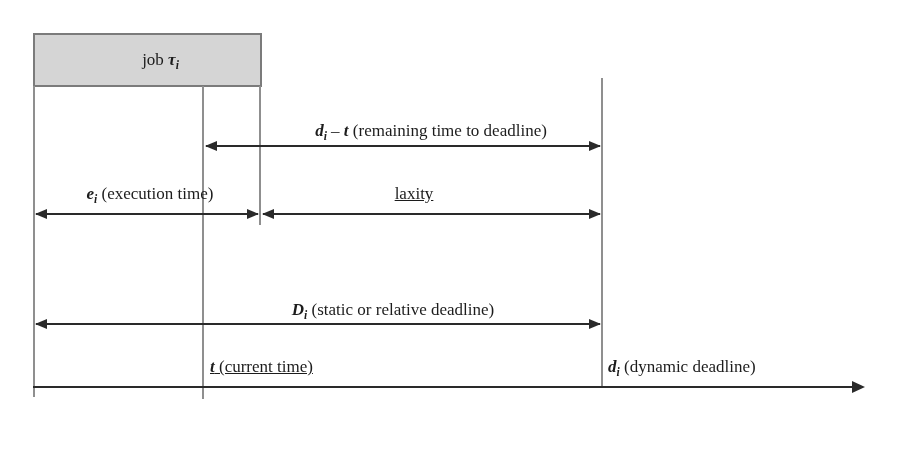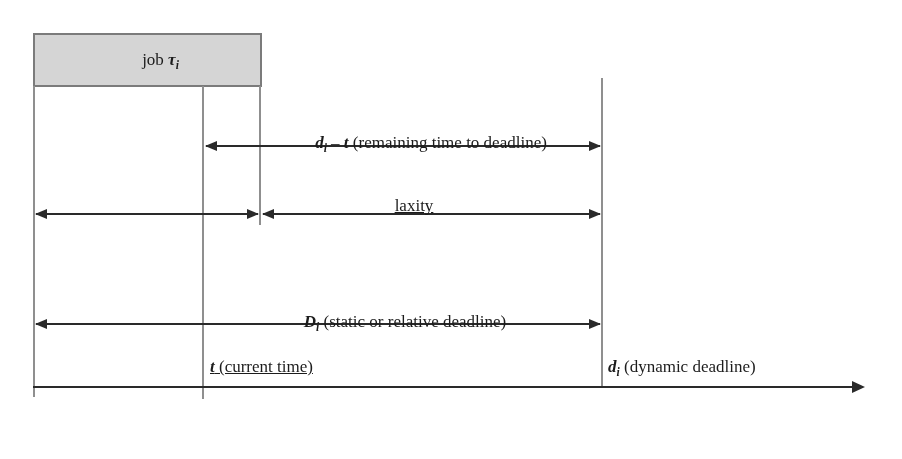--- a/index.html
+++ b/index.html
@@ -36,25 +36,25 @@
   .arrow-deadline  { left:36px;  top:323px; width:564px; }
   
   .axis { position:absolute; left:33px; top:386px; width:830px; height:0; border-top:2px solid #2a2a2a; }
   .axis::after {
     content:""; position:absolute; right:-2px; top:-7px; width:0; height:0;
     border-top:6px solid transparent; border-bottom:6px solid transparent;
     border-left:13px solid #2a2a2a;
   }
   
   .lbl { position:absolute; font-size:17px; white-space:nowrap; line-height:1.2; }
-  .lbl.centered { transform:translateX(-50%);margin-top:12px; }
+  .lbl.centered { transform:translateX(-50%); }
   .lbl-remaining { left:431px; top:121px; }
   .lbl-execution { left:150px; top:184px; }
   .lbl-laxity    { left:414px; top:184px;text-decoration:underline; }
-  .lbl-deadline  { left:405px; top:300px; }
+  .lbl-deadline  { left:393px; top:300px; }
   .lbl-arrival   { left:39px;  top:357px; }
   .lbl-current   { left:210px; top:357px;text-decoration:underline; }
   .lbl-dynamic   { left:608px; top:357px; }
   
   .seg-n   { font-style:normal; }
   .seg-i   { font-style:italic; font-weight:600; }
   sub.seg-sub { font-style:italic; font-weight:600; font-size:0.68em; line-height:0; }
   
   .caption {
     position:absolute; left:0; right:0; top:423px; text-align:center;
@@ -75,20 +75,21 @@
   <div class="vline vline-current"></div>
   <div class="vline vline-exec-end"></div>
   <div class="vline vline-deadline"></div>
 
   <div class="arrow dbl arrow-remaining"></div>
   <div class="arrow dbl arrow-execution"></div>
   <div class="arrow dbl arrow-laxity"></div>
   <div class="arrow dbl arrow-deadline"></div>
 
   <div class="lbl centered lbl-remaining"><span class="seg-i">d</span><sub class="seg-sub">i</sub><span class="seg-n"> – </span><span class="seg-i">t</span><span class="seg-n"> (remaining time to deadline)</span></div>
+  <div class="lbl centered lbl-execution"><span class="seg-i">e</span><sub class="seg-sub">i</sub><span class="seg-n"> (execution time)</span></div>
   <div class="lbl centered lbl-laxity"><span class="seg-n">laxity</span></div>
   <div class="lbl centered lbl-deadline"><span class="seg-i">D</span><sub class="seg-sub">i</sub><span class="seg-n"> (static or relative deadline)</span></div>
 
   <div class="axis"></div>
 
   <div class="lbl lbl-current"><span class="seg-i">t</span><span class="seg-n"> (current time)</span></div>
   <div class="lbl lbl-dynamic"><span class="seg-i">d</span><sub class="seg-sub">i</sub><span class="seg-n"> (dynamic deadline)</span></div>
 
 
 </div>

